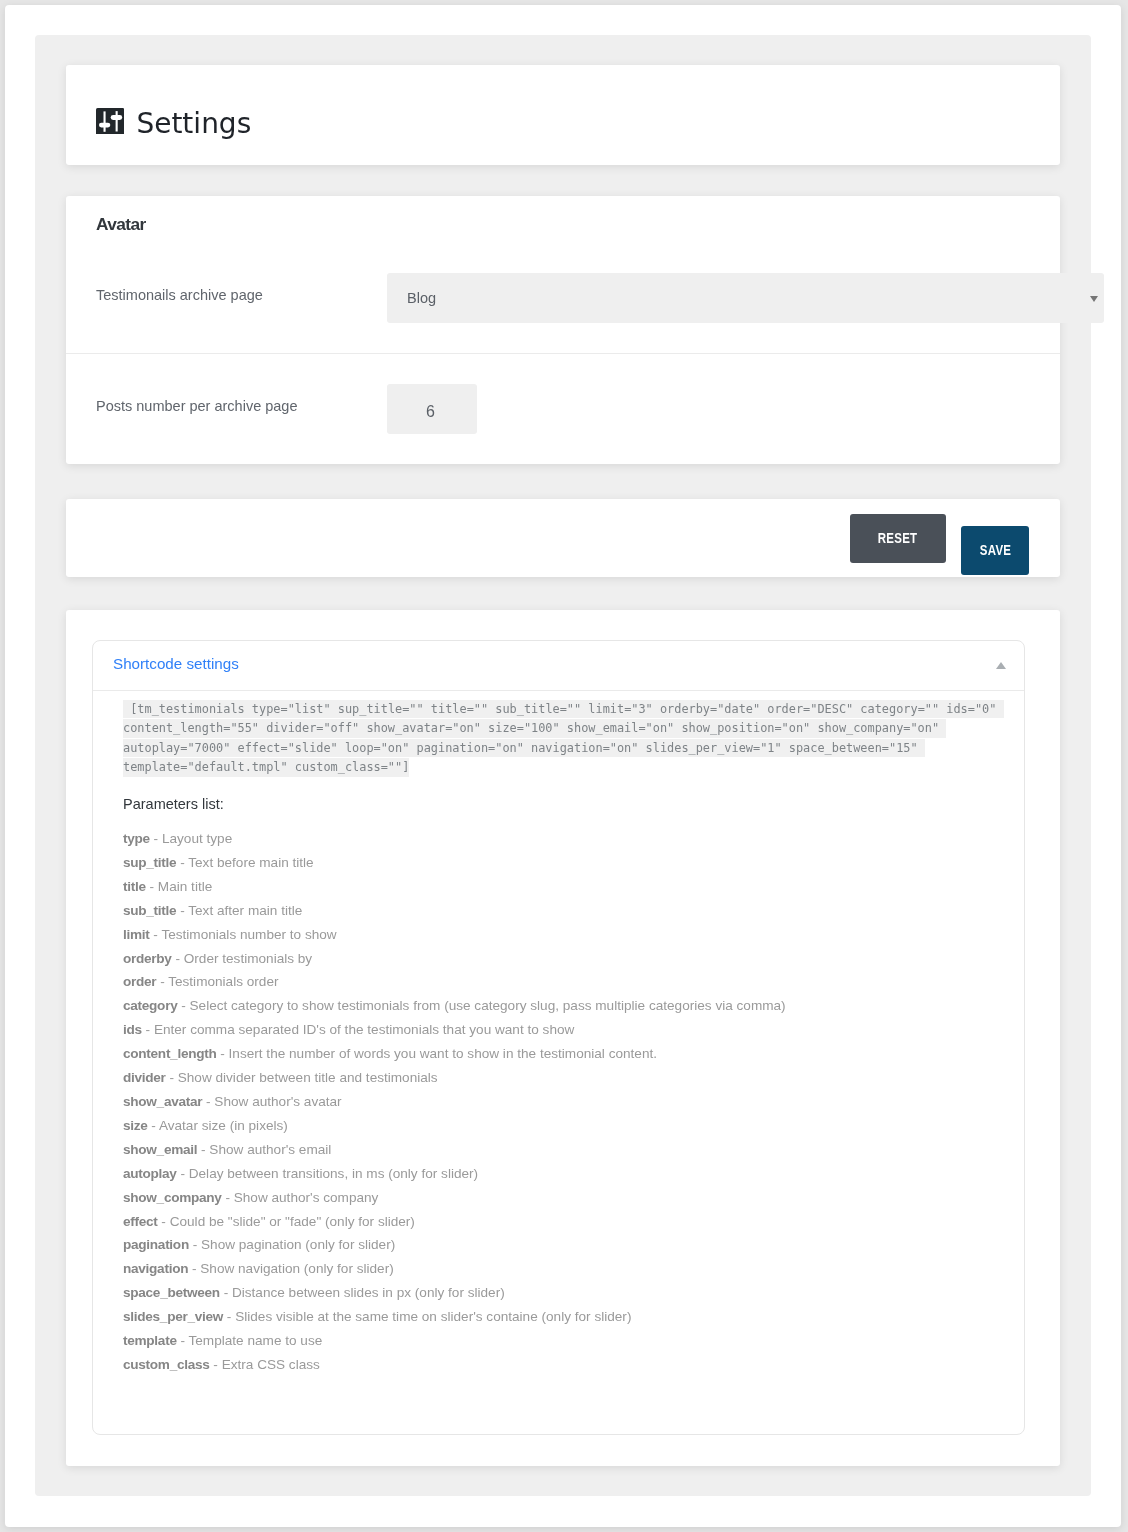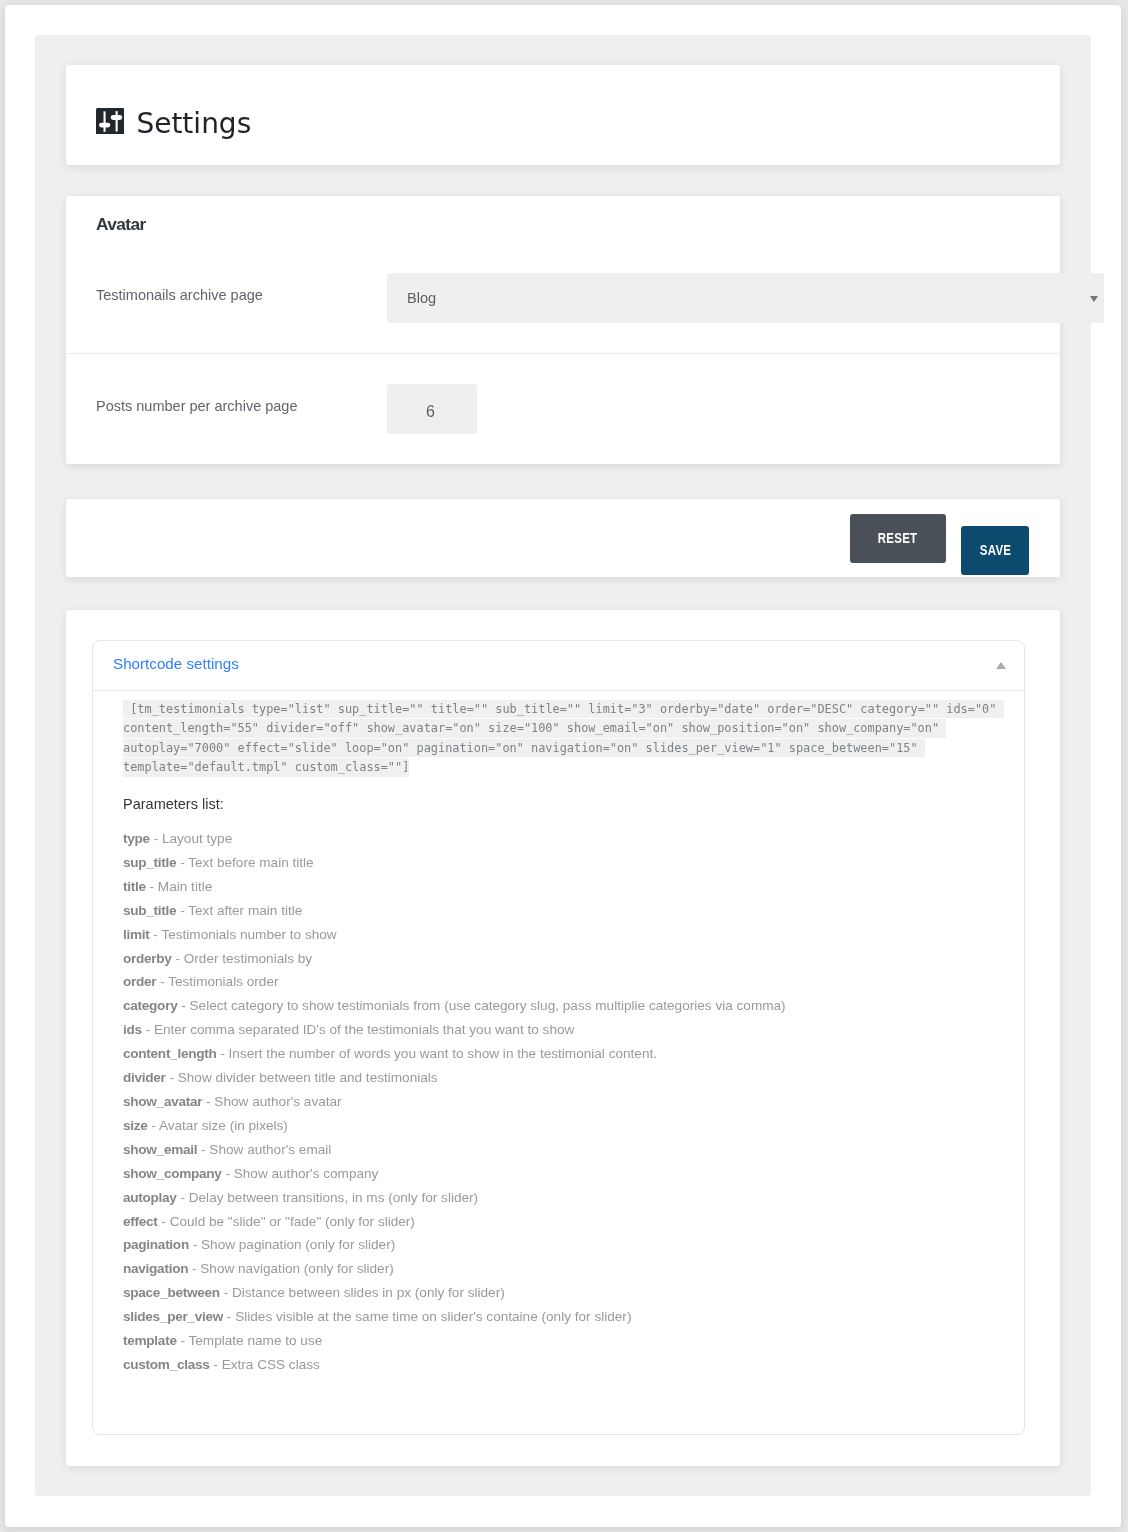--- a/index.html
+++ b/index.html
@@ -170,22 +170,22 @@
               <div class="p-line"><b>limit</b> - Testimonials number to show</div>
               <div class="p-line"><b>orderby</b> - Order testimonials by</div>
               <div class="p-line"><b>order</b> - Testimonials order</div>
               <div class="p-line"><b>category</b> - Select category to show testimonials from (use category slug, pass multiplie categories via comma)</div>
               <div class="p-line"><b>ids</b> - Enter comma separated ID's of the testimonials that you want to show</div>
               <div class="p-line"><b>content_length</b> - Insert the number of words you want to show in the testimonial content.</div>
               <div class="p-line"><b>divider</b> - Show divider between title and testimonials</div>
               <div class="p-line"><b>show_avatar</b> - Show author's avatar</div>
               <div class="p-line"><b>size</b> - Avatar size (in pixels)</div>
               <div class="p-line"><b>show_email</b> - Show author's email</div>
+              <div class="p-line"><b>autoplay</b> - Delay between transitions, in ms (only for slider)</div>
               <div class="p-line"><b>show_company</b> - Show author's company</div>
-              <div class="p-line"><b>autoplay</b> - Delay between transitions, in ms (only for slider)</div>
               <div class="p-line"><b>effect</b> - Could be "slide" or "fade" (only for slider)</div>
               <div class="p-line"><b>pagination</b> - Show pagination (only for slider)</div>
               <div class="p-line"><b>navigation</b> - Show navigation (only for slider)</div>
               <div class="p-line"><b>space_between</b> - Distance between slides in px (only for slider)</div>
               <div class="p-line"><b>slides_per_view</b> - Slides visible at the same time on slider's containe (only for slider)</div>
               <div class="p-line"><b>template</b> - Template name to use</div>
               <div class="p-line"><b>custom_class</b> - Extra CSS class</div>
             </div>
       </div>
     </div>

